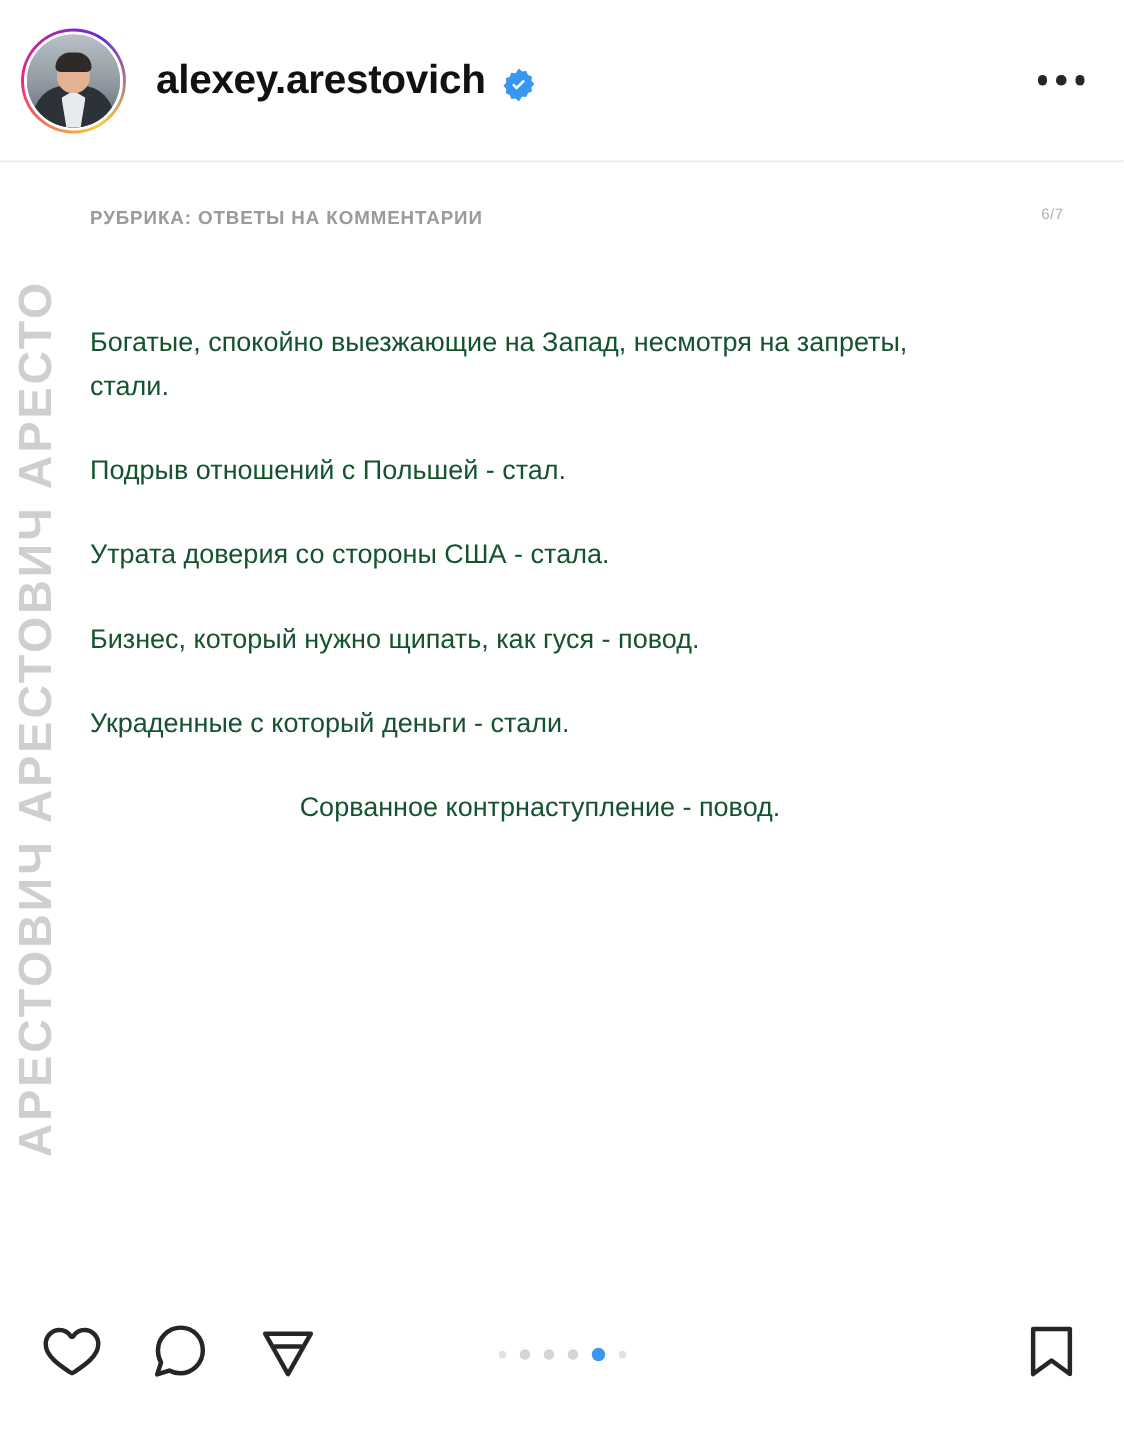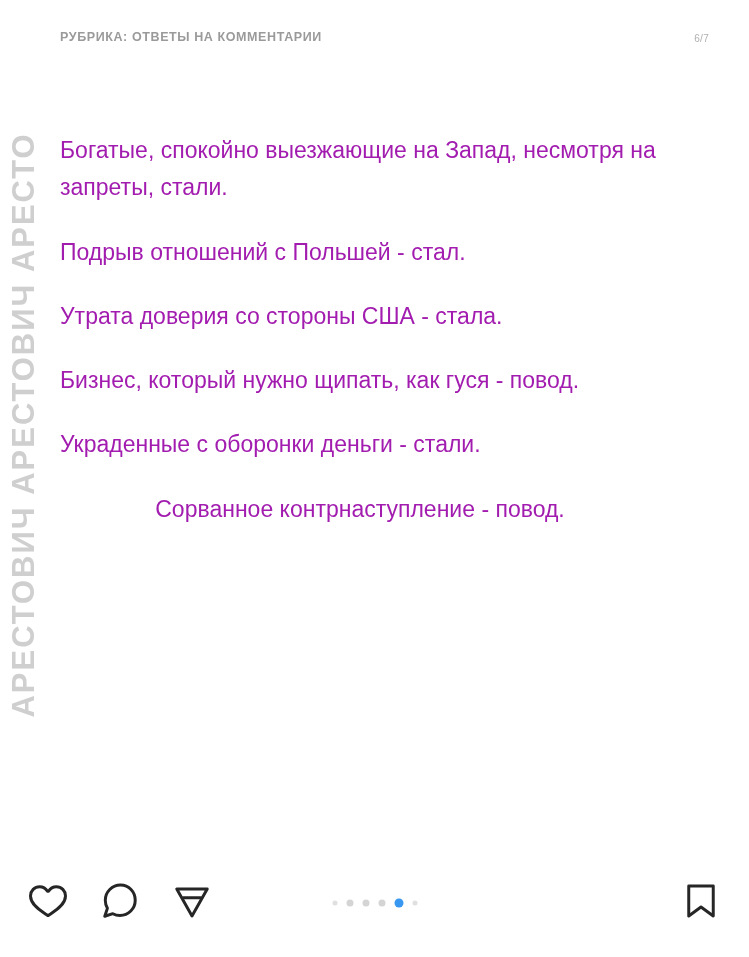--- a/index.html
+++ b/index.html
@@ -154,40 +154,40 @@
     letter-spacing: 2px;
     font-family: "Liberation Sans", sans-serif;
   }
   .slide-inner {
     padding: 30px 40px 0 60px;
     box-sizing: border-box;
     height: 100%;
   }
   .slide-top {
     display: flex;
-    align-items: flex-end;
+    align-items: flex-start;
     justify-content: space-between;
     gap: 28px;
   }
   .rubric {
     font-size: 12.5px;
     letter-spacing: 0.6px;
     color: #9a9a9a;
     font-weight: bold;
     text-transform: uppercase;
   }
   .counter {
     font-size: 10px;
     color: #b0b0b0;
     letter-spacing: 0.3px;
   }
   .body-text {
-    margin-top: 88px;
-    color: #a21caf;
-    font-size: 23px;
+    margin-top: 62px;
+    color: #14532d;
+    font-size: 18px;
     line-height: 1.62;
     max-width: 600px;
     font-family: "Liberation Sans", sans-serif;
   }
   .para {
     margin: 0 0 27px 0;
   }
   .para:last-child { margin-bottom: 0; text-align: center; }
 
   
@@ -241,39 +241,67 @@
   }
   .right-actions {
     margin-left: auto;
   }
 </style>
 </head>
 <body>
 
 <div class="post">
 
+  <div class="header">
+    <div class="avatar-ring">
+      <div class="avatar-inner">
+        <div class="av-bg"></div>
+        <div class="av-body"></div>
+        <div class="av-shirt"></div>
+        <div class="av-head"></div>
+        <div class="av-hair"></div>
+      </div>
+    </div>
+
+    <div class="username">alexey.arestovich</div>
+
+    <span class="verified">
+      <svg width="24" height="24" viewBox="0 0 24 24">
+        <path fill="#3897f0" d="M12 1.2l2.3 2.1 3.1-.4 1.1 2.9 2.9 1.1-.4 3.1 2.1 2.3-2.1 2.3.4 3.1-2.9 1.1-1.1 2.9-3.1-.4L12 24.8l-2.3-2.1-3.1.4-1.1-2.9L2.6 19l.4-3.1L.9 13.6 3 11.3l-.4-3.1 2.9-1.1 1.1-2.9 3.1.4z" transform="scale(0.93) translate(0.8,0.6)"></path>
+        <path fill="#ffffff" d="M10.4 15.9l-3-3 1.2-1.2 1.8 1.8 4.4-4.4 1.2 1.2z"></path>
+      </svg>
+    </span>
+
+    <div class="header-spacer"></div>
+
+    <div class="more-dots">
+      <span></span>
+      <span></span>
+      <span></span>
+    </div>
+  </div>
 
   <div class="slide">
 
     <div class="watermark-col">
       <div class="watermark-text">АРЕСТОВИЧ АРЕСТОВИЧ АРЕСТО</div>
     </div>
 
     <div class="slide-inner">
       <div class="slide-top">
         <div class="rubric">РУБРИКА: ОТВЕТЫ НА КОММЕНТАРИИ</div>
         <div class="counter">6/7</div>
       </div>
 
       <div class="body-text">
         <p class="para">Богатые, спокойно выезжающие на Запад, несмотря на запреты, стали.</p>
         <p class="para">Подрыв отношений с Польшей - стал.</p>
         <p class="para">Утрата доверия со стороны США - стала.</p>
         <p class="para">Бизнес, который нужно щипать, как гуся - повод.</p>
-        <p class="para">Украденные с оборонки деньги - стали.</p>
+        <p class="para">Украденные с который деньги - стали.</p>
         <p class="para">Сорванное контрнаступление - повод.</p>
       </div>
     </div>
   </div>
 
   <div class="actions">
     <div class="left-actions">
 
       <div class="icon-btn">
         <span>

